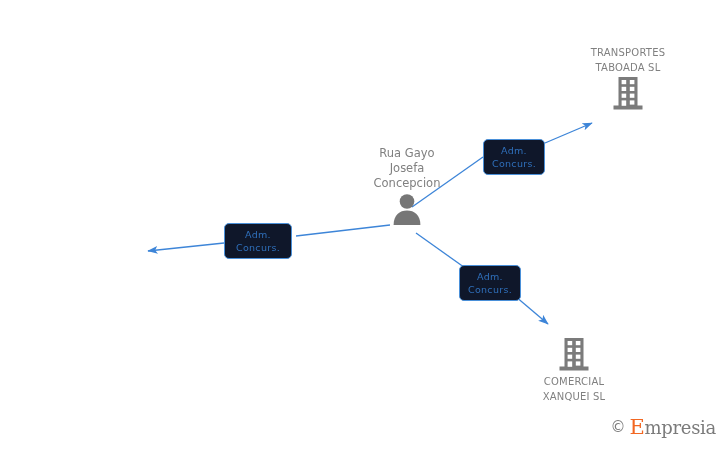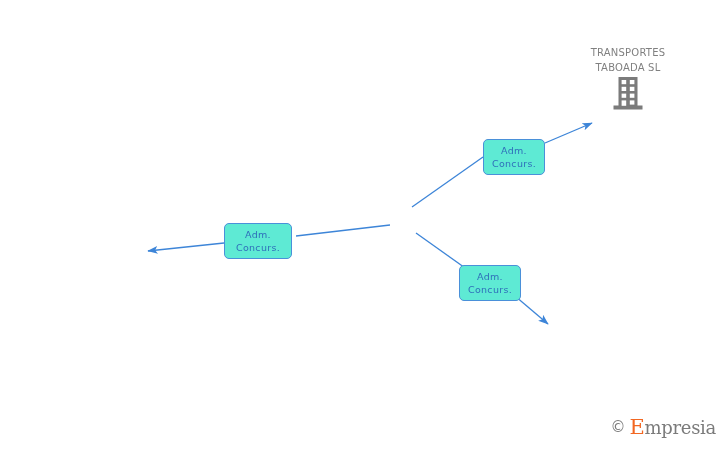--- a/index.html
+++ b/index.html
@@ -63,21 +63,21 @@
     color: #808080;
     white-space: pre-line;
   }
 
   
   .edge-chip {
     position: absolute;
     box-sizing: border-box;
     border: 1px solid #4a90d9;
     border-radius: 5px;
-    background: #5eead4;
+    background: #0f172a;
     color: #2f6fba;
     font-size: 9.5px;
     line-height: 13px;
     text-align: center;
     padding: 4px 0 4px 0;
     letter-spacing: 0.3px;
     box-shadow: 0 0 0 0 rgba(0,0,0,0);
   }
   .edge-chip span { display: block; }
 
@@ -126,20 +126,31 @@
 
     <path d="M 390,225 L 296,236" fill="none" stroke="#3d85d8" stroke-width="1.3"></path>
 
     <path d="M 224,243 L 148,251" fill="none" stroke="#3d85d8" stroke-width="1.3" marker-end="url(#arrowblue)"></path>
 
     <path d="M 416,233 L 468,270" fill="none" stroke="#3d85d8" stroke-width="1.3"></path>
 
     <path d="M 515,296 L 548,324" fill="none" stroke="#3d85d8" stroke-width="1.3" marker-end="url(#arrowblue)"></path>
   </svg>
 
+  <div class="person-node" style="left:407px; top:146px;">
+    <div class="person-label">Rua Gayo
+Josefa
+Concepcion</div>
+    <span class="icon-wrap">
+      <svg width="34" height="34" viewBox="0 0 34 34" xmlns="http://www.w3.org/2000/svg">
+        <circle cx="17" cy="10.5" r="7.3" fill="#767676"></circle>
+        <path d="M3.6 34 C3.6 23.6 9.7 19.4 17 19.4 C24.3 19.4 30.4 23.6 30.4 34 Z" fill="#767676"></path>
+      </svg>
+    </span>
+  </div>
 
   <div class="node" style="left:628px; top:45px;">
     <div class="node-label">TRANSPORTES
 TABOADA SL</div>
     <span class="icon-wrap">
       <svg width="34" height="38" viewBox="0 0 34 38" xmlns="http://www.w3.org/2000/svg">
         <rect x="7.5" y="2" width="19" height="31" fill="#7b7b7b"></rect>
         <rect x="2.5" y="30.5" width="29" height="4" fill="#7b7b7b"></rect>
         <rect x="10.6" y="5" width="4.6" height="4.2" fill="#ffffff"></rect>
         <rect x="18.8" y="5" width="4.6" height="4.2" fill="#ffffff"></rect>
@@ -147,20 +158,38 @@
         <rect x="18.8" y="11.8" width="4.6" height="4.2" fill="#ffffff"></rect>
         <rect x="10.6" y="18.6" width="4.6" height="4.2" fill="#ffffff"></rect>
         <rect x="18.8" y="18.6" width="4.6" height="4.2" fill="#ffffff"></rect>
         <rect x="10.6" y="25.4" width="4.6" height="5.4" fill="#ffffff"></rect>
         <rect x="18.8" y="25.4" width="4.6" height="4.2" fill="#ffffff"></rect>
       </svg>
     </span>
   </div>
 
 
+  <div class="node" style="left:574px; top:336px;">
+    <span class="icon-wrap">
+      <svg width="34" height="38" viewBox="0 0 34 38" xmlns="http://www.w3.org/2000/svg">
+        <rect x="7.5" y="2" width="19" height="31" fill="#7b7b7b"></rect>
+        <rect x="2.5" y="30.5" width="29" height="4" fill="#7b7b7b"></rect>
+        <rect x="10.6" y="5" width="4.6" height="4.2" fill="#ffffff"></rect>
+        <rect x="18.8" y="5" width="4.6" height="4.2" fill="#ffffff"></rect>
+        <rect x="10.6" y="11.8" width="4.6" height="4.2" fill="#ffffff"></rect>
+        <rect x="18.8" y="11.8" width="4.6" height="4.2" fill="#ffffff"></rect>
+        <rect x="10.6" y="18.6" width="4.6" height="4.2" fill="#ffffff"></rect>
+        <rect x="18.8" y="18.6" width="4.6" height="4.2" fill="#ffffff"></rect>
+        <rect x="10.6" y="25.4" width="4.6" height="5.4" fill="#ffffff"></rect>
+        <rect x="18.8" y="25.4" width="4.6" height="4.2" fill="#ffffff"></rect>
+      </svg>
+    </span>
+    <div class="node-label">COMERCIAL
+XANQUEI SL</div>
+  </div>
 
   <div class="edge-chip" style="left:483px; top:139px; width:62px; height:36px;">
     <span>Adm.</span>
     <span>Concurs.</span>
   </div>
 
   <div class="edge-chip" style="left:224px; top:223px; width:68px; height:36px;">
     <span>Adm.</span>
     <span>Concurs.</span>
   </div>

